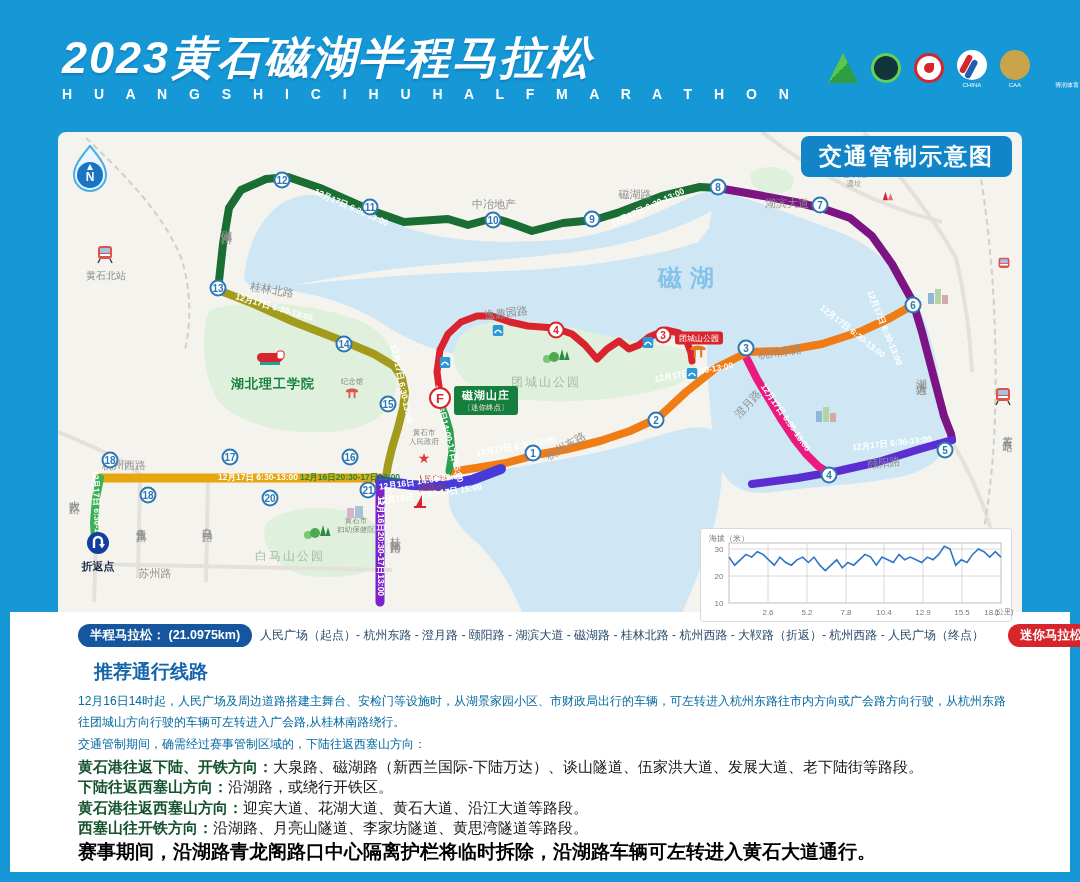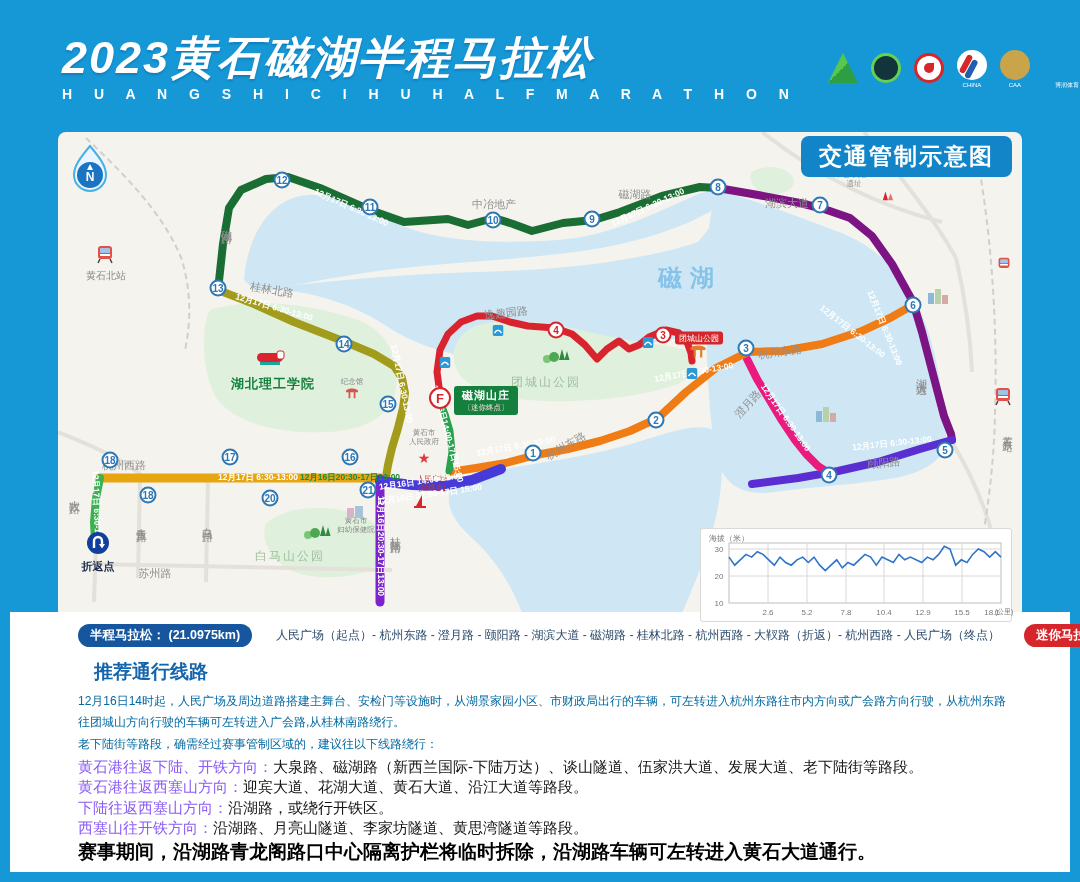--- a/index.html
+++ b/index.html
@@ -84,28 +84,28 @@
   .elev .ylab{position:absolute;left:8px;top:4px;font-size:8px;color:#777;}
   .elev .tick{position:absolute;transform:translate(-50%,-50%);font-size:8px;color:#777;white-space:nowrap;}
   .elev .tick.unit{font-size:7px;}
   
   .bottom-panel{position:absolute;left:10px;right:10px;top:612px;bottom:10px;background:#fff;}
   .legend-row{display:flex;align-items:center;padding:12px 26px 4px 68px;gap:8px;}
   .pill{border-radius:14px;color:#fff;font-size:12.5px;font-weight:bold;padding:3px 12px;white-space:nowrap;}
   .pill.blue{background:#15569e;}
   .pill.red{background:#d6252b;}
   .route-text{font-size:12px;color:#2b4a6b;white-space:nowrap;}
-  .legend-left{display:flex;align-items:center;gap:24px;}
+  .legend-left{display:flex;align-items:center;gap:8px;}
   .legend-right{display:flex;align-items:center;gap:8px;margin-left:16px;}
   
   .notice{padding:8px 60px 0 68px;}
   .notice h2{margin:0 0 6px 16px;font-size:19px;color:#1464ac;font-weight:900;}
   .notice p{margin:0 0 2px 0;font-size:12px;color:#0369a1;line-height:20.5px;}
   .det-line{font-size:15px;line-height:20.5px;}
-  .det-line .head{color:#8b5cf6;font-weight:normal;}
+  .det-line .head{color:#14532d;font-weight:bold;}
   .det-line .body{color:#151515;}
   .final-line{font-size:19px;font-weight:bold;color:#000;line-height:22px;margin-top:2px;}
 </style>
 </head>
 <body>
 
 <div class="header">
   <div class="title-block">
     <div class="main-title">2023黄石磁湖半程马拉松</div>
     <div class="sub-title">H U A N G S H I C I H U H A L F M A R A T H O N</div>
@@ -449,31 +449,31 @@
     </div>
     <div class="legend-right">
       <span class="pill red"><span>迷你马拉松：</span> </span>
 
     </div>
   </div>
 
   <div class="notice">
     <h2>推荐通行线路</h2>
     <p>12月16日14时起，人民广场及周边道路搭建主舞台、安检门等设施时，从湖景家园小区、市财政局出行的车辆，可左转进入杭州东路往市内方向或广会路方向行驶，从杭州东路往团城山方向行驶的车辆可左转进入广会路,从桂林南路绕行。</p>
-    <p>老下陆街等路段，确需经过赛事管制区域的，建议往以下线路绕行：</p>
+    <p>交通管制期间，确需经过赛事管制区域的，下陆往返西塞山方向：</p>
     <div>
 
     <div class="det-line">
           <span class="head">黄石港往返下陆、开铁方向：</span><span class="body">大泉路、磁湖路（新西兰国际-下陆万达）、谈山隧道、伍家洪大道、发展大道、老下陆街等路段。</span>
         </div>
         <div class="det-line">
+          <span class="head">下陆往返西塞山方向：</span><span class="body">沿湖路，或绕行开铁区。</span>
+        </div>
+        <div class="det-line">
           <span class="head">黄石港往返西塞山方向：</span><span class="body">迎宾大道、花湖大道、黄石大道、沿江大道等路段。</span>
-        </div>
-        <div class="det-line">
-          <span class="head">下陆往返西塞山方向：</span><span class="body">沿湖路，或绕行开铁区。</span>
         </div>
         <div class="det-line">
           <span class="head">西塞山往开铁方向：</span><span class="body">沿湖路、月亮山隧道、李家坊隧道、黄思湾隧道等路段。</span>
         </div>
       </div>
     <div class="final-line">赛事期间，沿湖路青龙阁路口中心隔离护栏将临时拆除，沿湖路车辆可左转进入黄石大道通行。</div>
   </div>
 </div>
 
 </body></html>

